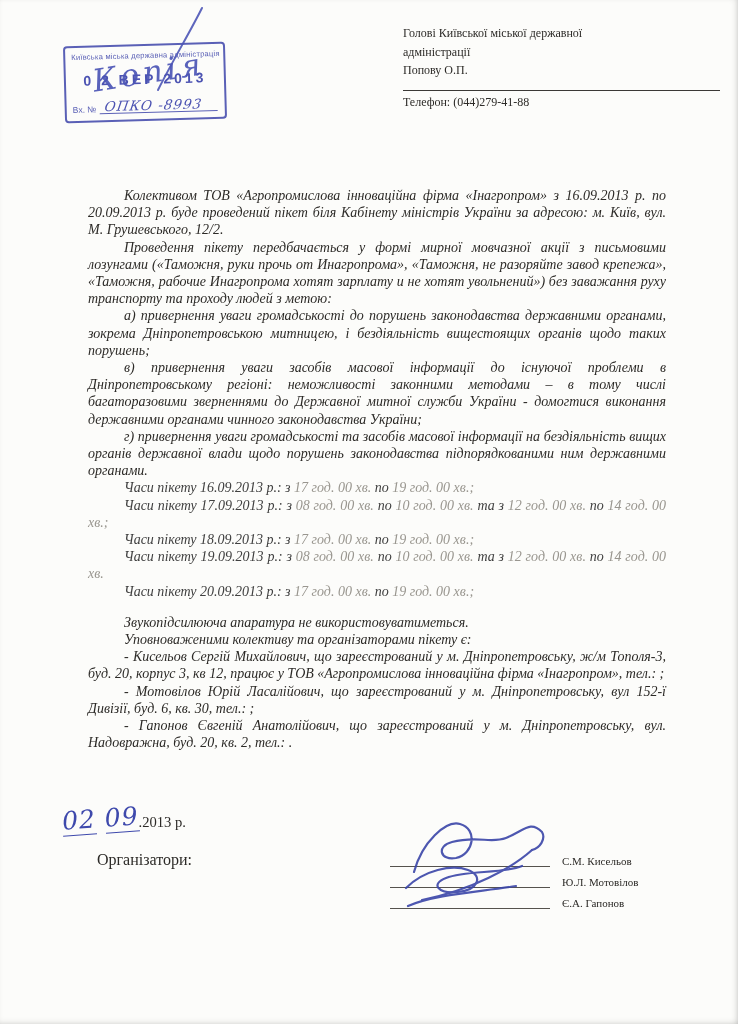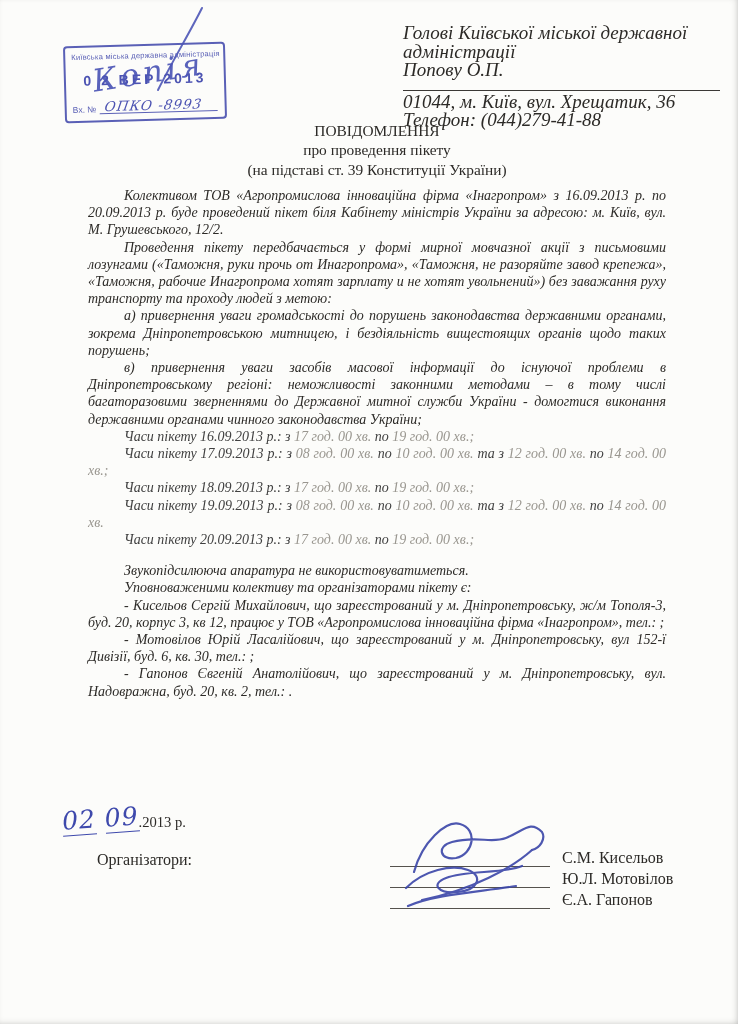--- a/index.html
+++ b/index.html
@@ -14,38 +14,38 @@
   .stamp-date{font-size:14px;font-weight:bold;text-align:center;letter-spacing:3px;margin-top:11px;color:#4c53b2;}
   .stamp-entry{display:flex;align-items:flex-end;gap:4px;margin-top:12px;}
   .stamp-entry-label{font-size:8.5px;}
   .stamp-entry-value{flex:1;font-family:"DejaVu Serif",serif;font-style:italic;font-size:13.5px;
                      color:#4c53b2;border-bottom:1.4px solid #5a60b6;transform:skewX(-10deg);
                      letter-spacing:1px;padding-left:4px;line-height:13px;}
   .kopiya{position:absolute;left:92px;top:54px;font-family:"DejaVu Serif",serif;font-style:italic;
           font-size:31px;color:#4c55b6;transform:rotate(-9deg);letter-spacing:4px;opacity:.92;}
   .kopiya-flourish{position:absolute;left:140px;top:6px;}
   
-  .recipient{position:absolute;left:403px;top:24px;width:317px;font-size:19px;line-height:18.6px;font-style:italic;}
+  .recipient{position:absolute;left:403px;top:24px;width:317px;font-size:12px;line-height:18.6px;}
   .recipient-name{border-bottom:1.6px solid #3b3936;padding-bottom:10px;margin-bottom:2px;}
   
   .title{position:absolute;left:88px;top:121px;width:578px;text-align:center;font-size:15.4px;line-height:19.4px;}
   
   .content{position:absolute;left:88px;top:187px;width:578px;font-size:14px;line-height:17.2px;text-align:justify;font-style:italic;}
   .para{margin:0;text-indent:36px;}
   .sched .dark{color:#404040;}
   .sched .light{color:#99968f;}
   .underlined{text-decoration:underline;}
   .gap{height:14px;}
   
   .dateline{position:absolute;left:62px;top:804px;font-size:14.6px;white-space:nowrap;}
   .hand{font-family:"DejaVu Serif",serif;font-style:italic;color:#3e49ac;font-size:25px;
         letter-spacing:1px;transform:rotate(-4deg);display:inline-block;}
   .hand u{text-decoration:none;border-bottom:1.6px solid #3e49ac;}
   .org-label{position:absolute;left:97px;top:851px;font-size:16px;}
-  .sig-block{position:absolute;left:390px;top:846px;width:330px;font-size:16px;}
+  .sig-block{position:absolute;left:390px;top:846px;width:330px;font-size:11px;}
   .sig-row{display:flex;align-items:flex-end;height:21px;}
   .sig-line{width:160px;border-bottom:1.2px solid #55524d;height:1px;}
   .sig-name{padding-left:12px;white-space:nowrap;}
   .scribble{position:absolute;left:392px;top:806px;}
 </style>
 </head>
 <body>
 
 <div class="page">
 
@@ -59,35 +59,30 @@
   </div>
   <div class="kopiya">Копія</div>
   <svg class="kopiya-flourish" width="80" height="90" viewBox="0 0 80 90">
     <path d="M62,2 C50,26 32,56 18,84" stroke="#4c55b6" stroke-width="2" fill="none" stroke-linecap="round" opacity=".9"></path>
   </svg>
 
   <div class="recipient">
     <div>Голові Київської міської державної</div>
     <div>адміністрації</div>
     <div class="recipient-name">Попову О.П.</div>
-    <div>01044, м. Київ, вул. Хрещатик, 36</div>
     <div>Телефон: (044)279-41-88</div>
   </div>
 
-  <div class="title">
-    <div>ПОВІДОМЛЕННЯ</div>
-    <div>про проведення пікету</div>
-    <div>(на підставі ст. 39 Конституції України)</div>
-  </div>
 
   <div class="content">
     <p class="para">Колективом ТОВ «Агропромислова інноваційна фірма «Інагропром» з 16.09.2013 р. по 20.09.2013 р. буде проведений пікет біля Кабінету міністрів України за адресою: м. Київ, вул. М. Грушевського, 12/2.</p>
     <p class="para">Проведення пікету передбачається у формі мирної мовчазної акції з письмовими лозунгами («Таможня, руки прочь от Инагропрома», «Таможня, не разоряйте завод крепежа», «Таможня, рабочие Инагропрома хотят зарплату и не хотят увольнений») без заважання руху транспорту та проходу людей з метою:</p>
     <p class="para">а) привернення уваги громадськості до порушень законодавства державними органами, зокрема Дніпропетровською митницею, і бездіяльність вищестоящих органів щодо таких порушень;</p>
     <p class="para">в) привернення уваги засобів масової інформації до існуючої проблеми в Дніпропетровському регіоні: неможливості законними методами – в тому числі багаторазовими зверненнями до Державної митної служби України - домогтися виконання державними органами чинного законодавства України;</p>
+    <p class="para">г) привернення уваги громадськості та засобів масової інформації на бездіяльність вищих органів державної влади щодо порушень законодавства підпорядкованими ним державними органами.</p>
     <div id="schedule-entries">
         <p class="para sched"><span class="dark">Часи пікету 16.09.2013 р.: з </span><span class="light">17 год. 00 хв. </span><span class="dark">по </span><span class="light">19 год. 00 хв.;</span></p>
         <p class="para sched"><span class="dark">Часи пікету 17.09.2013 р.: з </span><span class="light">08 год. 00 хв. </span><span class="dark">по </span><span class="light">10 год. 00 хв. </span><span class="dark">та з </span><span class="light">12 год. 00 хв. </span><span class="dark">по </span><span class="light">14 год. 00 хв.;</span></p>
         <p class="para sched"><span class="dark">Часи пікету 18.09.2013 р.: з </span><span class="light">17 год. 00 хв. </span><span class="dark">по </span><span class="light">19 год. 00 хв.;</span></p>
         <p class="para sched"><span class="dark">Часи пікету 19.09.2013 р.: з </span><span class="light">08 год. 00 хв. </span><span class="dark">по </span><span class="light">10 год. 00 хв. </span><span class="dark">та з </span><span class="light">12 год. 00 хв. </span><span class="dark">по </span><span class="light">14 год. 00 хв.</span></p>
         <p class="para sched"><span class="dark">Часи пікету 20.09.2013 р.: з </span><span class="light">17 год. 00 хв. </span><span class="dark">по </span><span class="light">19 год. 00 хв.;</span></p>
       </div>
     <div class="gap"></div>
     <p class="para">Звукопідсилююча апаратура не використовуватиметься.</p>
     <p class="para">Уповноваженими колективу та організаторами пікету є:</p>

